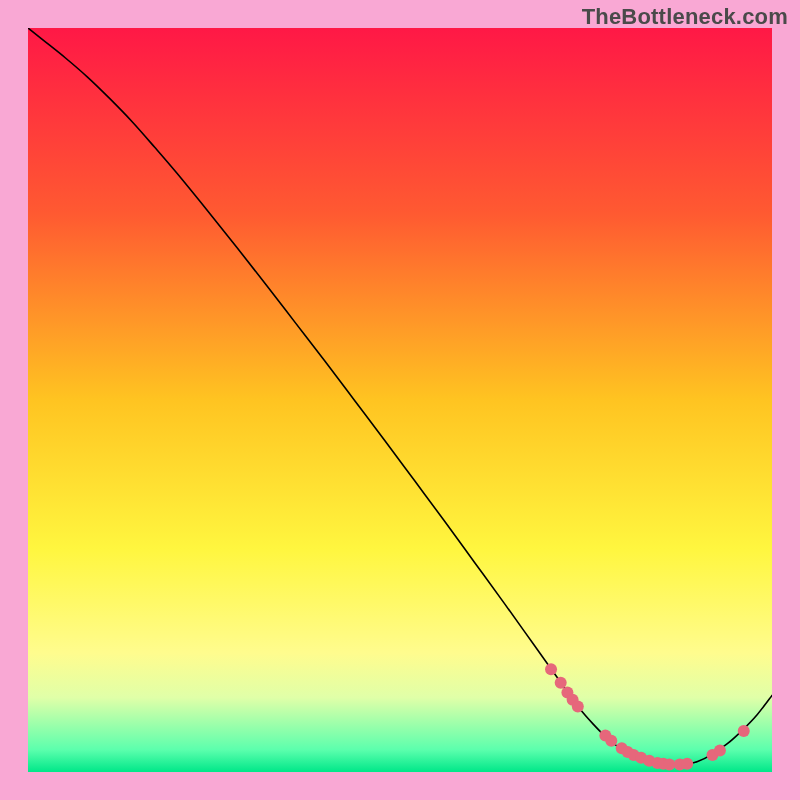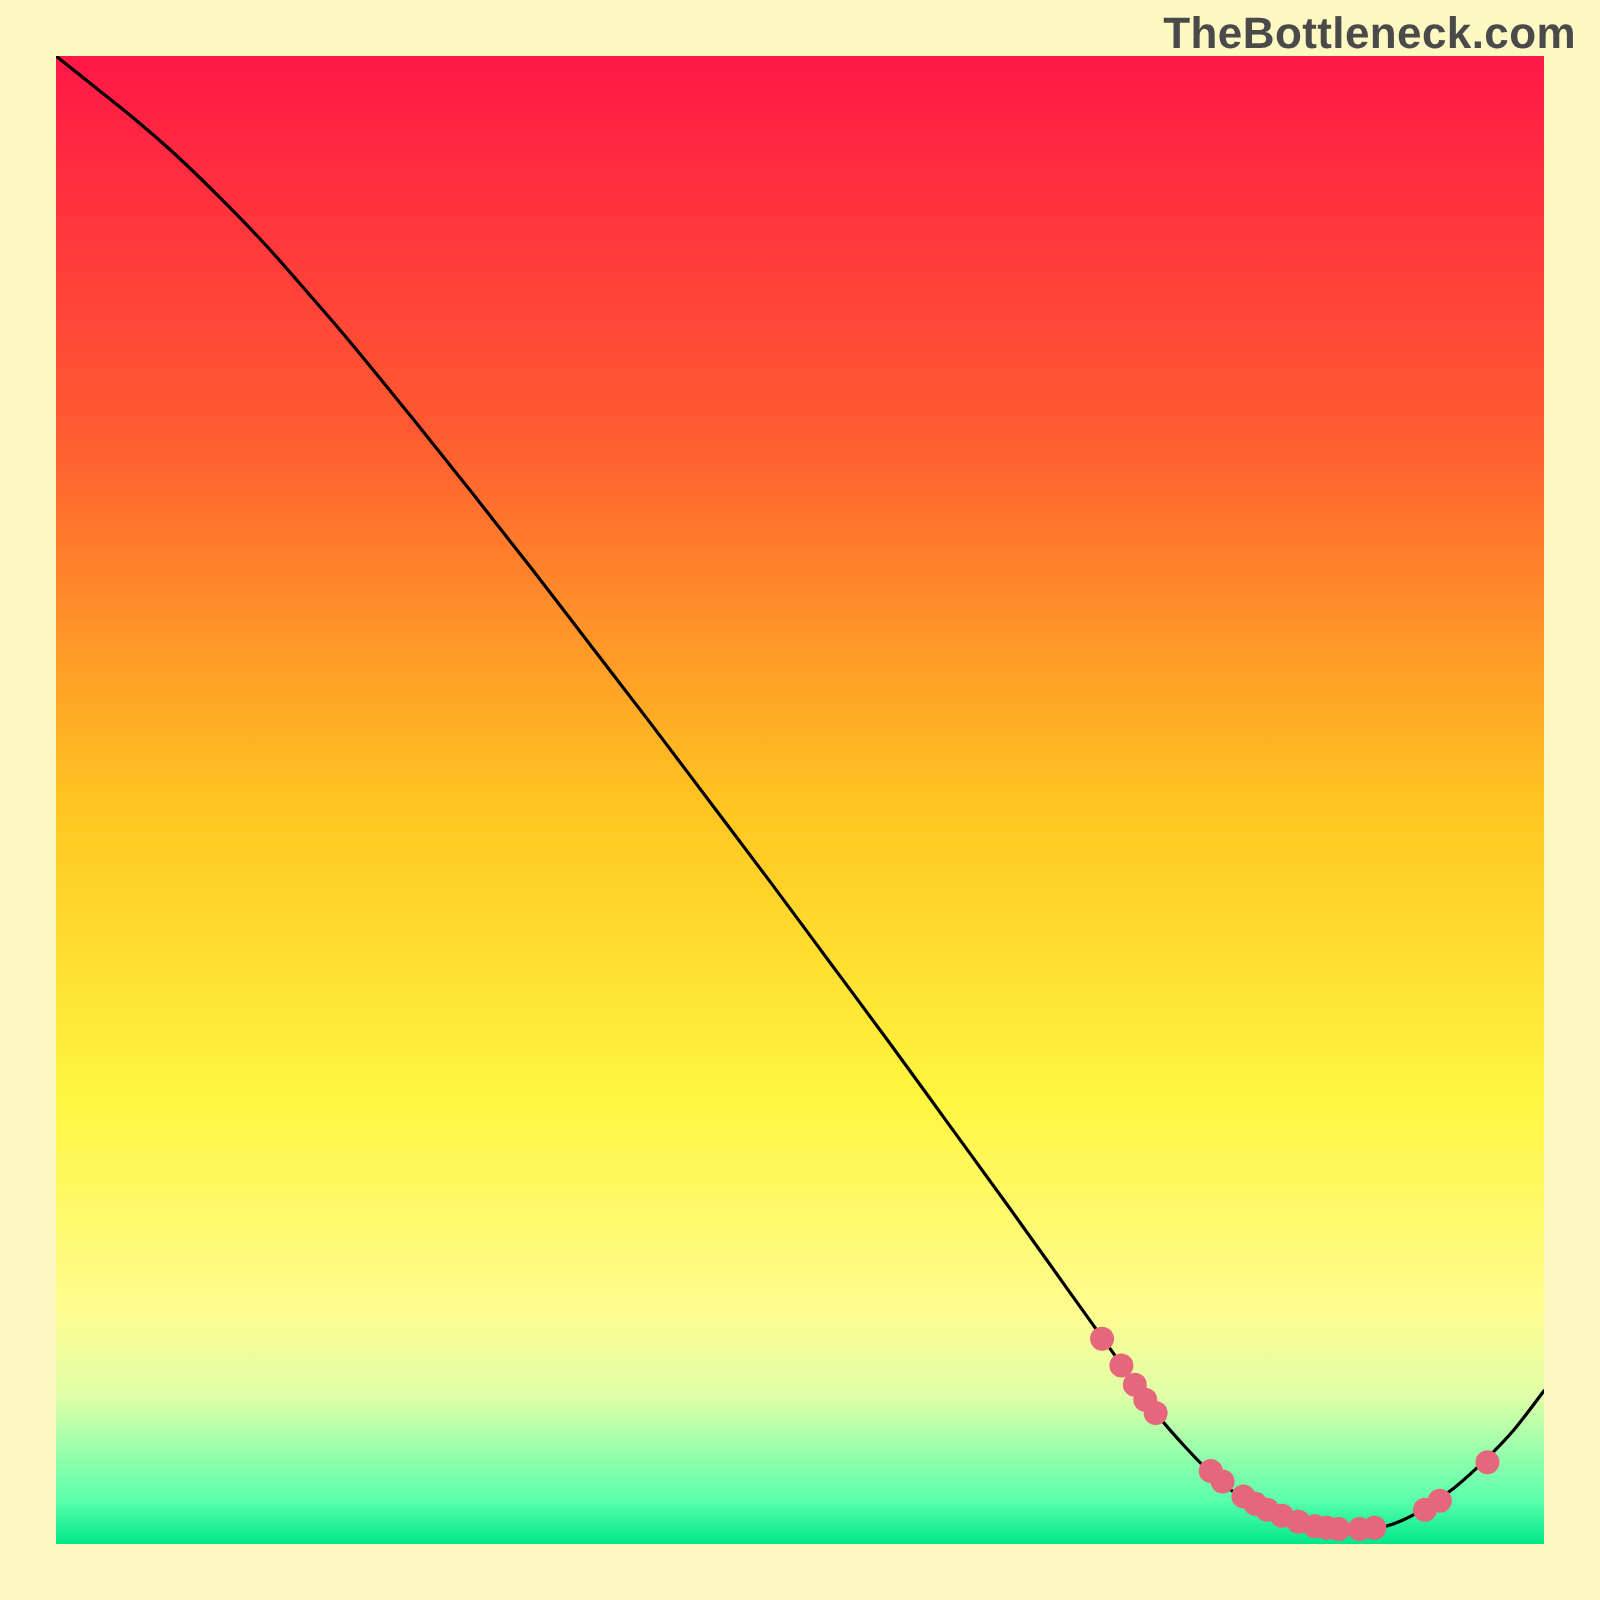--- a/index.html
+++ b/index.html
@@ -8,21 +8,21 @@
     background: #000;
     width: 800px;
     height: 800px;
     overflow: hidden;
     font-family: Arial, Helvetica, sans-serif;
   }
   .frame {
     position: relative;
     width: 800px;
     height: 800px;
-    background: #fef9c3;
+    background: #f9a8d4;
   }
   .watermark {
     position: absolute;
     top: 4px;
     right: 12px;
     color: #4a4a4a;
     font-size: 22px;
     font-weight: 600;
     letter-spacing: 0.2px;
     z-index: 5;

